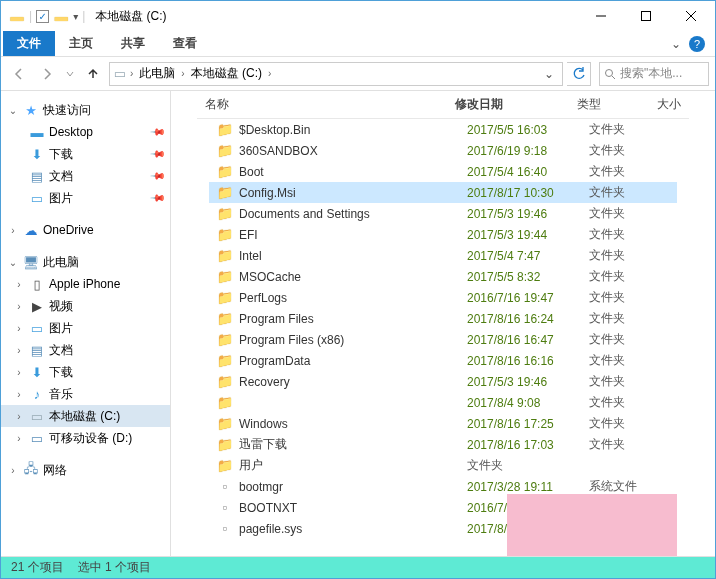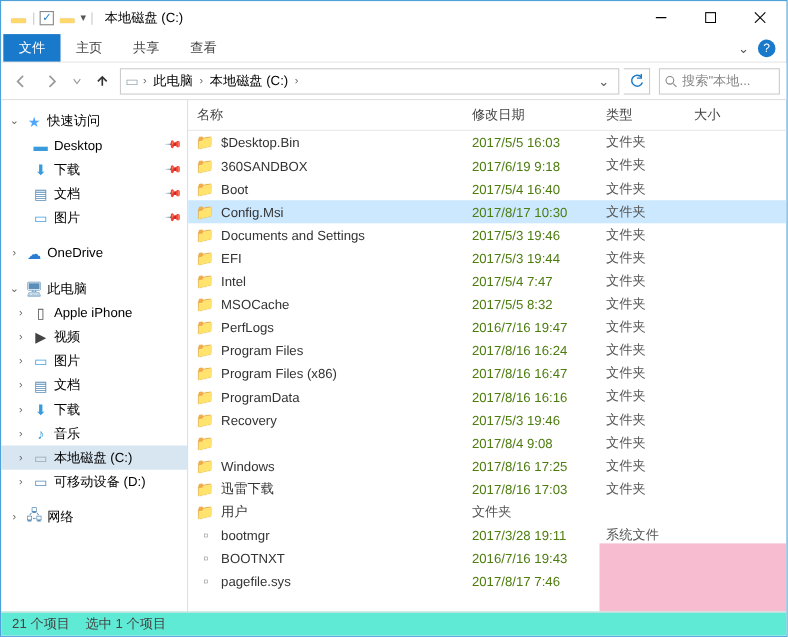--- a/index.html
+++ b/index.html
@@ -3,21 +3,21 @@
 <meta charset="utf-8">
 <style>
 * { margin: 0; padding: 0; box-sizing: border-box; font-family: "Microsoft YaHei", "Segoe UI", sans-serif; font-size: 12px; }
 body { background: #fff; width: 716px; height: 579px; border: 1px solid #4ea0d8; display: flex; flex-direction: column; overflow: hidden; }
 .titlebar { height: 30px; display: flex; align-items: center; padding: 0 2px; }
 .tb-left { display: flex; align-items: center; gap: 4px; padding-left: 6px; }
 .tb-title { margin-left: 6px; color: #000; }
 .tb-controls { margin-left: auto; display: flex; }
 .tb-btn { width: 45px; height: 28px; display: flex; align-items: center; justify-content: center; color: #000; }
 .ribbon-tabs { height: 26px; display: flex; align-items: stretch; border-bottom: 1px solid #e0e0e0; padding-left: 2px; }
-.rtab { padding: 4px 14px; display: flex; align-items: center; color: #444; }
+.rtab { padding: 4px 14px; display: flex; align-items: center; color: #444; font-weight: bold; }
 .rtab.file { background: #1979ca; color: #fff; }
 .rtab-help { margin-left: auto; display: flex; align-items: center; gap: 8px; padding-right: 10px; }
 .expand-caret { color: #555; }
 .help-icon { width: 16px; height: 16px; border-radius: 50%; background: #1979ca; color: #fff; display: flex; align-items: center; justify-content: center; font-size: 11px; }
 .navbar { height: 34px; display: flex; align-items: center; padding: 3px 6px; gap: 4px; border-bottom: 1px solid #e0e0e0; background:#fff; }
 .nav-arrow { width: 24px; height: 24px; display: flex; align-items: center; justify-content: center; color: #999; }
 .nav-arrow.enabled { color: #333; }
 .addr-bar { flex: 1; height: 24px; border: 1px solid #ccc; display: flex; align-items: center; padding: 0 2px; gap: 2px; }
 .addr-icon { width: 18px; height: 18px; display: flex; align-items: center; justify-content: center; }
 .crumb { padding: 2px 4px; color: #000; }
@@ -43,24 +43,24 @@
 .icon.pic { color: #4aa3df; }
 .icon.cloud { color: #2b7cd3; }
 .icon.pc { color: #5b8fb9; }
 .icon.phone { color: #555; }
 .icon.video { color: #444; }
 .icon.music { color: #3a9bdc; }
 .icon.drive { color: #99aab5; }
 .icon.usb { color: #5b8fb9; }
 .icon.network { color: #5b8fb9; }
 .icon.file { color: #888; }
-.content { flex: 1; display: flex; flex-direction: column; min-width: 0; }
+.content { flex: 1; display: flex; flex-direction: column; min-width: 0; align-items: center; }
 .col-header { height: 28px; display: flex; align-items: center; border-bottom: 1px solid #e8e8e8; color: #444; padding: 0 8px; }
 .col-name { flex: 0 0 250px; }
-.col-date { flex: 0 0 122px; }
+.col-date { flex: 0 0 122px; font-weight: bold; }
 .col-type { flex: 0 0 80px; }
 .col-size { flex: 1; }
 .file-list { flex: 1; overflow-y: auto; overflow-x: hidden; position: relative; }
 .row { display: flex; align-items: center; height: 21px; padding: 0 8px; color: #333; }
 .row.selected { background: #cce8ff; }
 .row .c-name { flex: 0 0 250px; display: flex; align-items: center; gap: 6px; white-space: nowrap; overflow: hidden; }
 .row .c-date { flex: 0 0 122px; color: #4d7c0f; }
 .row .c-type { flex: 0 0 80px; color: #555; }
 .pink-overlay { position: absolute; right: 0; bottom: 0; width: 170px; height: 62px; background: #f7bccf; }
 .statusbar { height: 22px; border-top: 1px solid #e0e0e0; display: flex; align-items: center; padding: 0 10px; gap: 14px; color: #444; background:#5eead4; }

